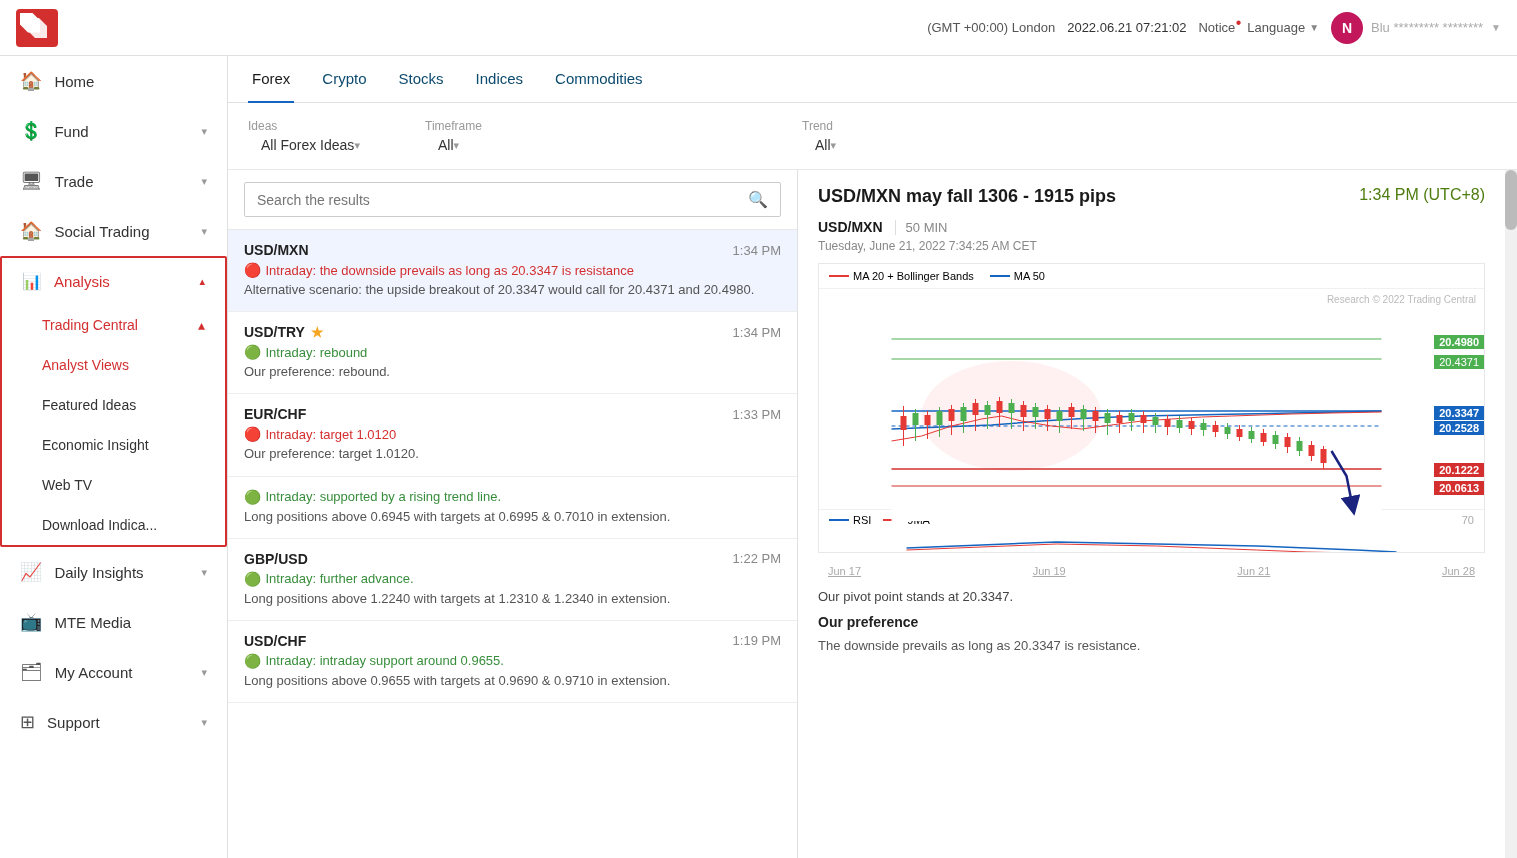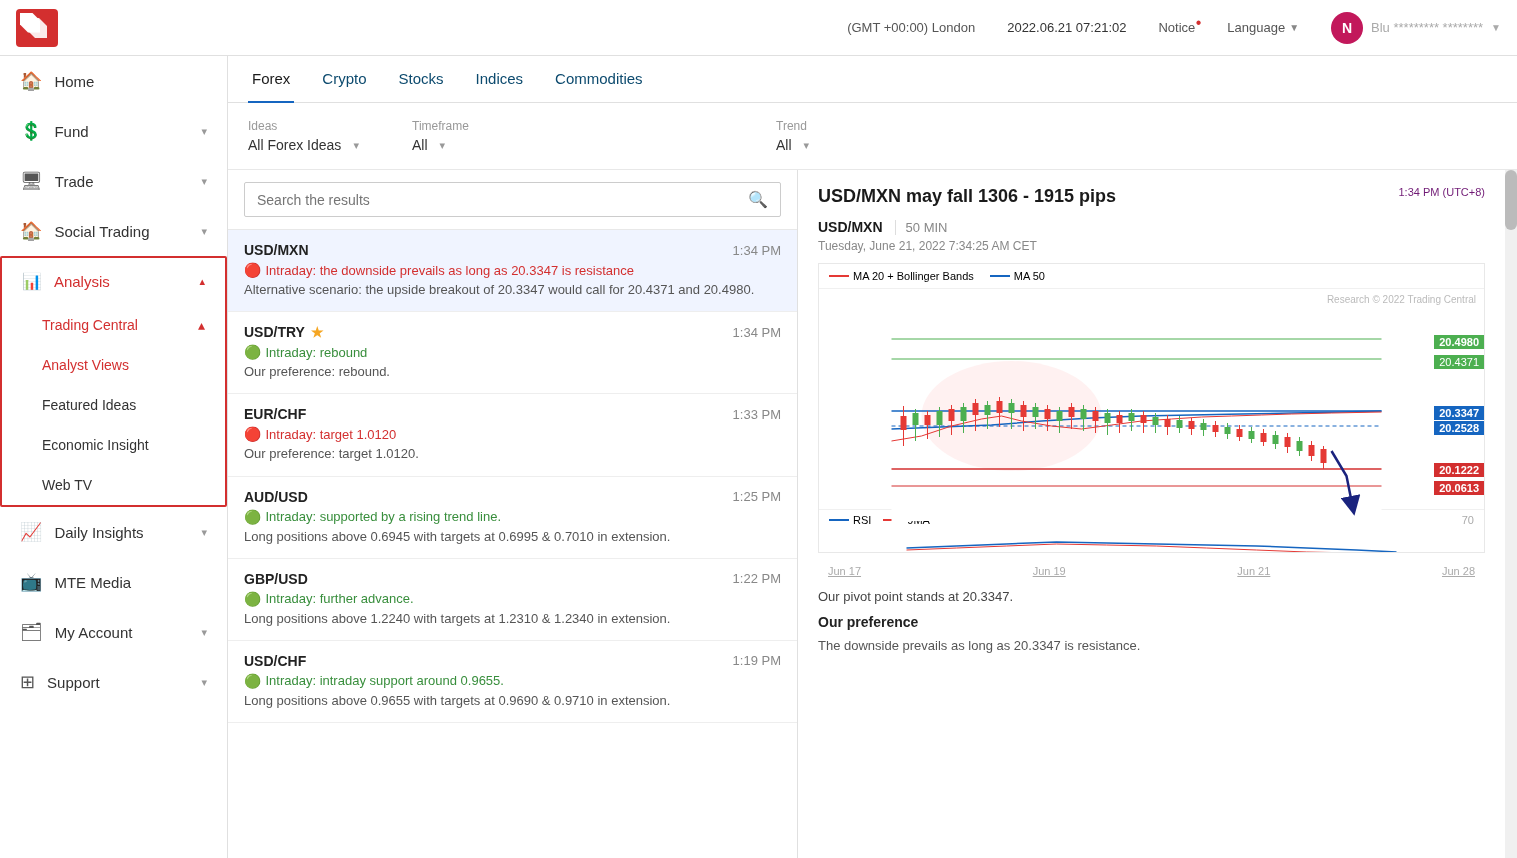--- a/index.html
+++ b/index.html
@@ -33,21 +33,21 @@
       width: 20px;
       height: 20px;
       background: white;
       top: 4px;
       left: 4px;
       clip-path: polygon(0 0, 60% 0, 100% 40%, 100% 100%, 40% 100%, 0 60%);
     }
     .topbar-right {
       display: flex;
       align-items: center;
-      gap: 32px;
+      gap: 12px;
       font-size: 13px;
       color: #555;
     }
     .topbar-timezone {
       color: #555;
     }
     .topbar-datetime { color: #333; font-weight: 500; }
     .topbar-notice { color: #555; position: relative; cursor: pointer; }
     .topbar-notice::after { content: '•'; color: #d32f2f; position: absolute; top: -6px; right: -6px; font-size: 16px; }
     .topbar-lang { cursor: pointer; display: flex; align-items: center; gap: 4px; }
@@ -151,25 +151,26 @@
       padding: 16px 20px;
       gap: 24px;
       border-bottom: 1px solid #e8e8e8;
       flex-shrink: 0;
     }
     .filter-group { display: flex; flex-direction: column; gap: 4px; }
     .filter-label { font-size: 12px; color: #999; }
     .filter-select {
       display: flex;
       align-items: center;
-      gap: 12px;
+      gap: 0;
       cursor: pointer;
       font-size: 14px;
       color: #333;
       min-width: 140px;
+      margin-left: 13px;
     }
     .filter-select .arrow { color: #999; font-size: 11px; }
 
     
     .split-panel {
       display: flex;
       flex: 1;
       overflow: hidden;
     }
 
@@ -247,21 +248,21 @@
     .detail-panel::-webkit-scrollbar { width: 8px; }
     .detail-panel::-webkit-scrollbar-thumb { background: #ccc; }
 
     .detail-header {
       display: flex;
       justify-content: space-between;
       align-items: flex-start;
       margin-bottom: 12px;
     }
     .detail-title { font-size: 18px; font-weight: 600; color: #1a1a1a; }
-    .detail-time { font-size: 11px; color: #701a75; }
+    .detail-time { font-size: 16px; color: #4d7c0f; }
 
     .detail-pair-info {
       display: flex;
       align-items: center;
       gap: 12px;
       margin-bottom: 4px;
     }
     .detail-pair { font-size: 14px; font-weight: 700; color: #1a1a1a; }
     .detail-timeframe { font-size: 13px; color: #888; border-left: 1px solid #ddd; padding-left: 10px; }
     .detail-date { font-size: 12px; color: #888; margin-bottom: 10px; }
@@ -416,20 +417,23 @@
         </div>
 
         <div class="sub-item">
           <span>Economic Insight</span>
         </div>
 
         <div class="sub-item">
           <span>Web TV</span>
         </div>
 
+        <div class="sub-item">
+          <span>Download Indica...</span>
+        </div>
       </div>
     </div>
 
     <div class="sidebar-item">
       <span class="icon">📈</span>
       <span>Daily Insights</span>
       <span class="arrow">▾</span>
     </div>
 
     <div class="sidebar-item">
@@ -529,24 +533,20 @@
               <span class="list-item-time">1:33 PM</span>
             </div>
             <div class="list-item-signal signal-down">
               <span class="signal-icon">🔴</span>
               <span>Intraday: target 1.0120</span>
             </div>
             <div class="list-item-desc">Our preference: target 1.0120.</div>
           </div>
 
           <div class="list-item">
-            <div class="list-item-header">
-              <span class="list-item-pair">AUD/USD</span>
-              <span class="list-item-time">1:25 PM</span>
-            </div>
             <div class="list-item-signal signal-up">
               <span class="signal-icon">🟢</span>
               <span>Intraday: supported by a rising trend line.</span>
             </div>
             <div class="list-item-desc">Long positions above 0.6945 with targets at 0.6995 &amp; 0.7010 in extension.</div>
           </div>
 
           <div class="list-item">
             <div class="list-item-header">
               <span class="list-item-pair">GBP/USD</span>

